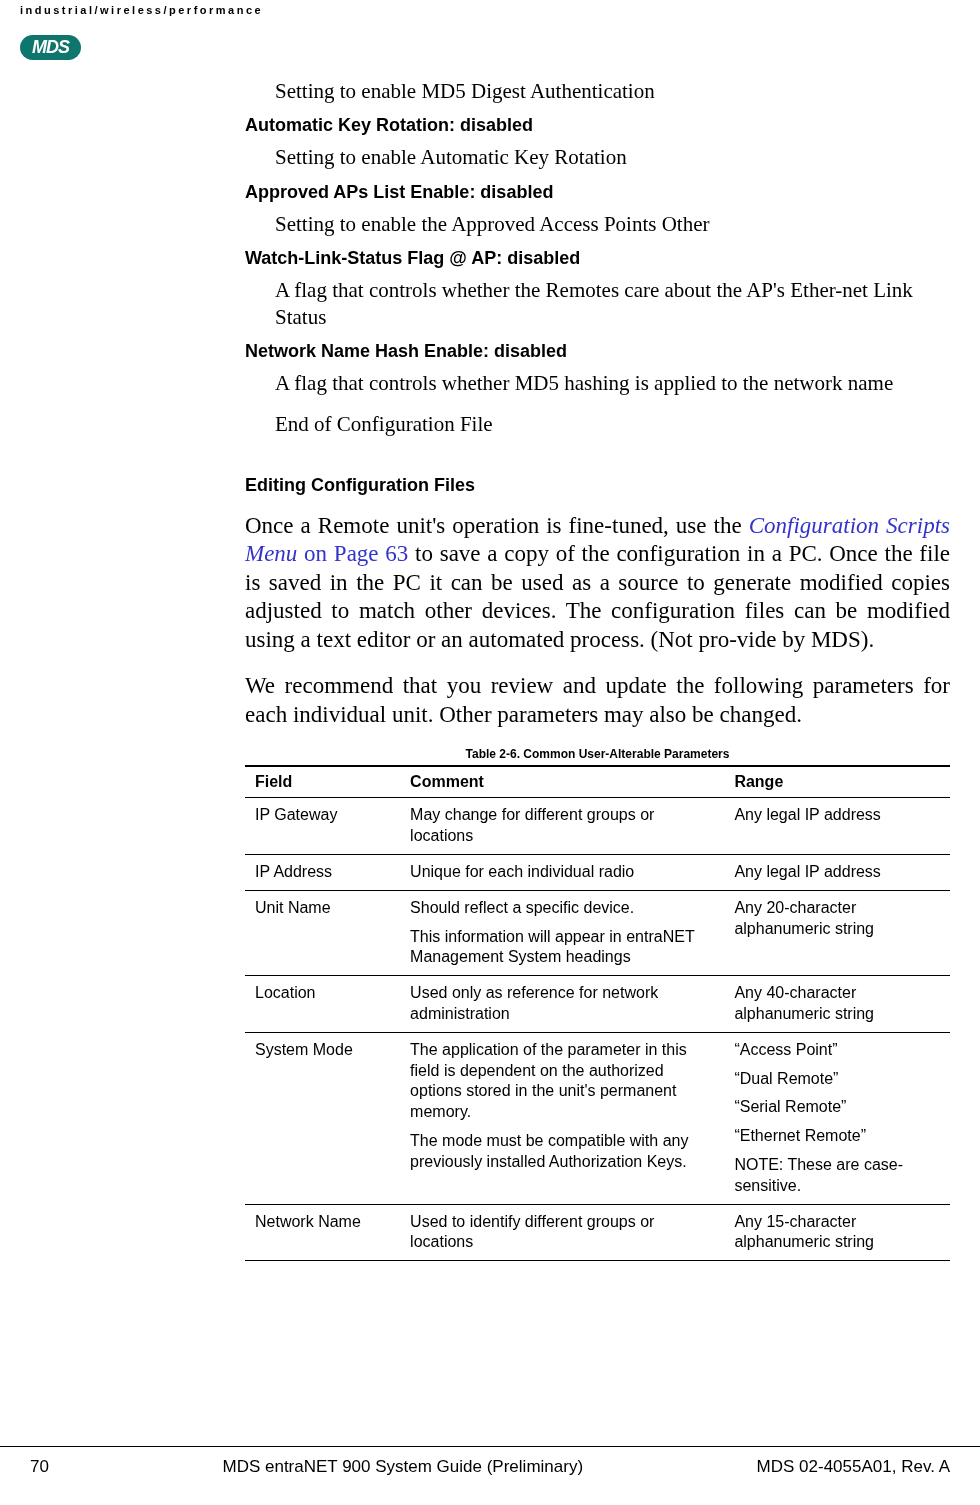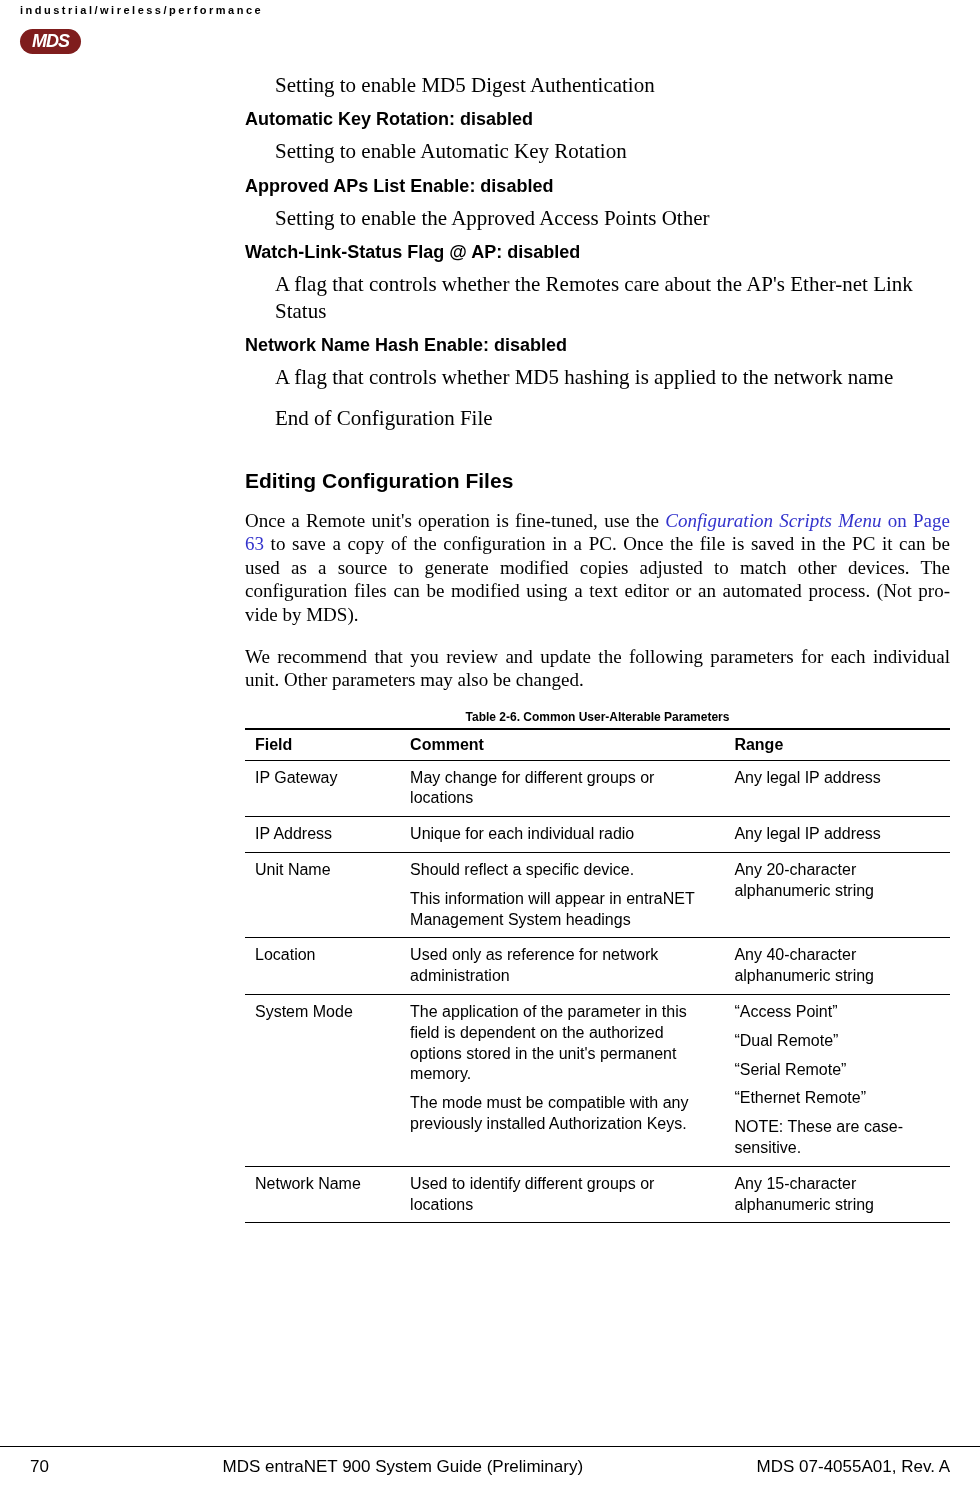--- a/index.html
+++ b/index.html
@@ -16,29 +16,29 @@
     }
     .tagline {
       font-family: Arial, sans-serif;
       font-size: 11px;
       font-weight: bold;
       letter-spacing: 2.5px;
       color: #000;
     }
     .mds-logo {
       display: inline-block;
-      background: #7f1d1d;
+      background: #0f766e;
       color: #fff;
       font-family: Arial, sans-serif;
       font-weight: bold;
       font-style: italic;
       font-size: 18px;
       padding: 2px 12px;
       border-radius: 14px;
-      margin-top: 13px;
+      margin-top: 19px;
       letter-spacing: -1px;
     }
     .content {
       padding: 0 30px 4px 245px;
       margin-top: 18px;
     }
     .desc {
       font-size: 21px;
       margin-left: 30px;
       margin-bottom: 10px;
@@ -53,26 +53,26 @@
     }
     .end-file {
       font-size: 21px;
       margin-left: 30px;
       margin-top: 14px;
       margin-bottom: 38px;
     }
     .section-heading {
       font-family: Arial, Helvetica, sans-serif;
       font-weight: bold;
-      font-size: 21px;
+      font-size: 18px;
       margin-top: 24px;
       margin-bottom: 16px;
     }
     .body-para {
-      font-size: 19px;
+      font-size: 23px;
       line-height: 1.24;
       margin-bottom: 18px;
       text-align: justify;
     }
     .link-text {
       color: #3333cc;
       font-style: italic;
     }
     .link-page {
       color: #3333cc;
@@ -231,14 +231,14 @@
             <p>Any 15-character alphanumeric string</p>
           </td>
         </tr>
       </tbody>
   </table>
 </div>
 
 <div class="footer">
   <span>70</span>
   <span>MDS entraNET 900 System Guide (Preliminary)</span>
-  <span>MDS 07-4055A01, Rev. A</span>
+  <span>MDS 02-4055A01, Rev. A</span>
 </div>
 
 </body></html>

